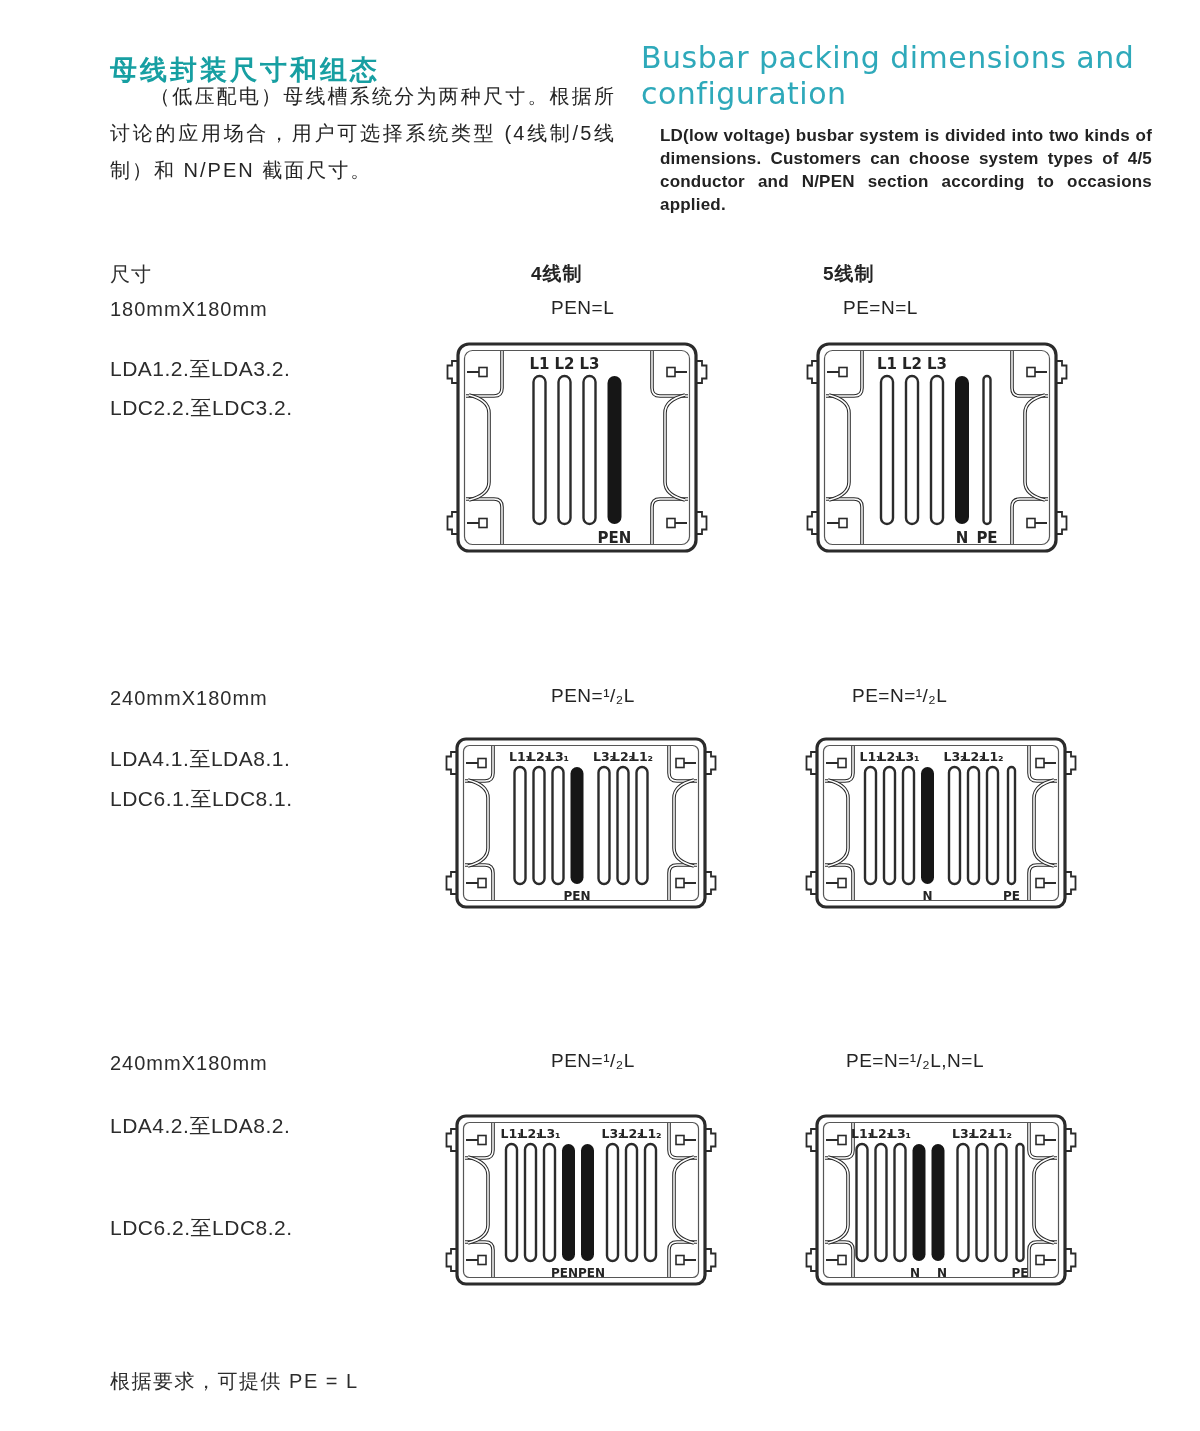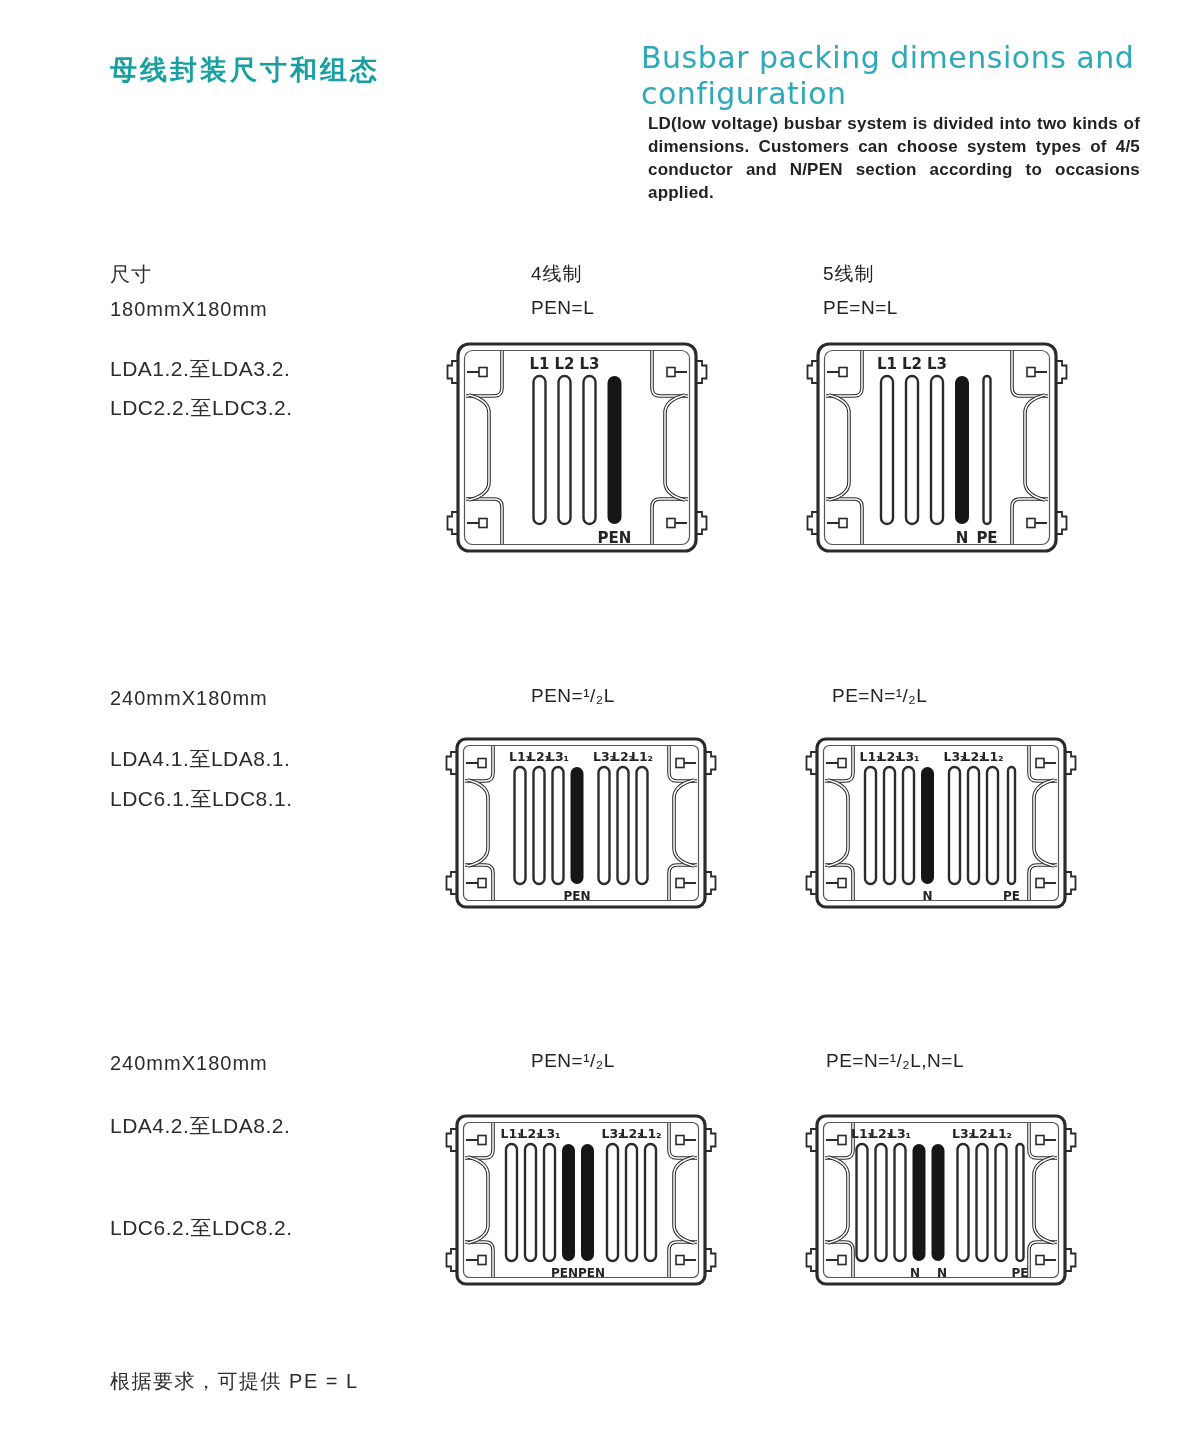--- a/index.html
+++ b/index.html
@@ -4,25 +4,25 @@
 <style>
   html,body{margin:0;padding:0;background:#ffffff;}
   #page{
     position:relative;width:1200px;height:1431px;background:#fff;
     font-family:"Liberation Sans","DejaVu Sans",sans-serif;color:#2b2b2b;overflow:hidden;
   }
   .abs{position:absolute;}
   .zh-title{left:110px;top:34px;font-size:27px;font-weight:bold;letter-spacing:3px;color:var(--accent-zh,#179fa2);}
   .zh-body{left:110px;top:78px;width:506px;font-size:20px;line-height:37px;letter-spacing:2px;color:#252525;text-align:justify;text-indent:2em;margin:0;}
   .en-title{left:641px;top:40px;width:545px;font-size:30px;line-height:36px;font-weight:400;color:var(--accent-en,#2ea9ba);font-family:"DejaVu Sans","Liberation Sans",sans-serif;letter-spacing:0.5px;}
-  .en-body{left:648px;top:112px;width:492px;font-size:17px;line-height:23px;font-weight:bold;color:#222;text-align:justify;letter-spacing:0.2px;margin:0;}
+  .en-body{left:648px;top:112px;width:492px;font-size:17px;line-height:23px;font-weight:bold;color:#222;text-align:justify;letter-spacing:0.2px;margin:12px;}
   .lbl{font-size:20px;letter-spacing:1px;color:#2c2c2c;}
   .model{font-size:21px;letter-spacing:0.5px;color:#2c2c2c;}
-  .colhead{font-size:19px;font-weight:400;letter-spacing:1px;color:#242424;}
-  .formula{font-size:19px;letter-spacing:0.5px;color:#242424;}
+  .colhead{font-size:19px;font-weight:700;letter-spacing:1px;color:#242424;}
+  .formula{font-size:19px;letter-spacing:0.5px;color:#242424;margin-left:20px;}
   .footer-note{left:110px;top:1368px;font-size:20px;letter-spacing:1.5px;color:#2c2c2c;text-align:center;}
   .diagram svg{display:block;overflow:visible;}
   
   #size-header{left:110px;top:261px;}
   #r1-size{left:110px;top:298px;}
   #r1-m1{left:110px;top:355px;}
   #r1-m2{left:110px;top:394px;}
   #col4-title{left:531px;top:261px;}
   #col5-title{left:823px;top:261px;}
   #r1-f4{left:531px;top:297px;}
@@ -43,20 +43,21 @@
   #r3-f5{left:826px;top:1050px;}
   #r3-d4{left:455px;top:1114px;}
   #r3-d5{left:815px;top:1114px;}
 </style>
 </head>
 <body>
 
 <div id="page" style="--accent-zh: #179fa2; --accent-en: #2ea9ba;">
 
   <h1 class="abs zh-title">母线封装尺寸和组态</h1>
+  <p class="abs zh-body">（低压配电）母线槽系统分为两种尺寸。根据所讨论的应用场合，用户可选择系统类型 (4线制/5线制）和 N/PEN 截面尺寸。</p>
 
   <div class="abs en-title">
     <span>Busbar packing dimensions and</span><br>
     <span>configuration</span>
   </div>
   <p class="abs en-body">LD(low voltage) busbar system is divided into two kinds of dimensions. Customers can choose system types of 4/5 conductor and N/PEN section according to occasions applied.</p>
 
   <div class="abs lbl" id="size-header">尺寸</div>
   <div class="abs colhead" id="col4-title">4线制</div>
   <div class="abs colhead" id="col5-title">5线制</div>

